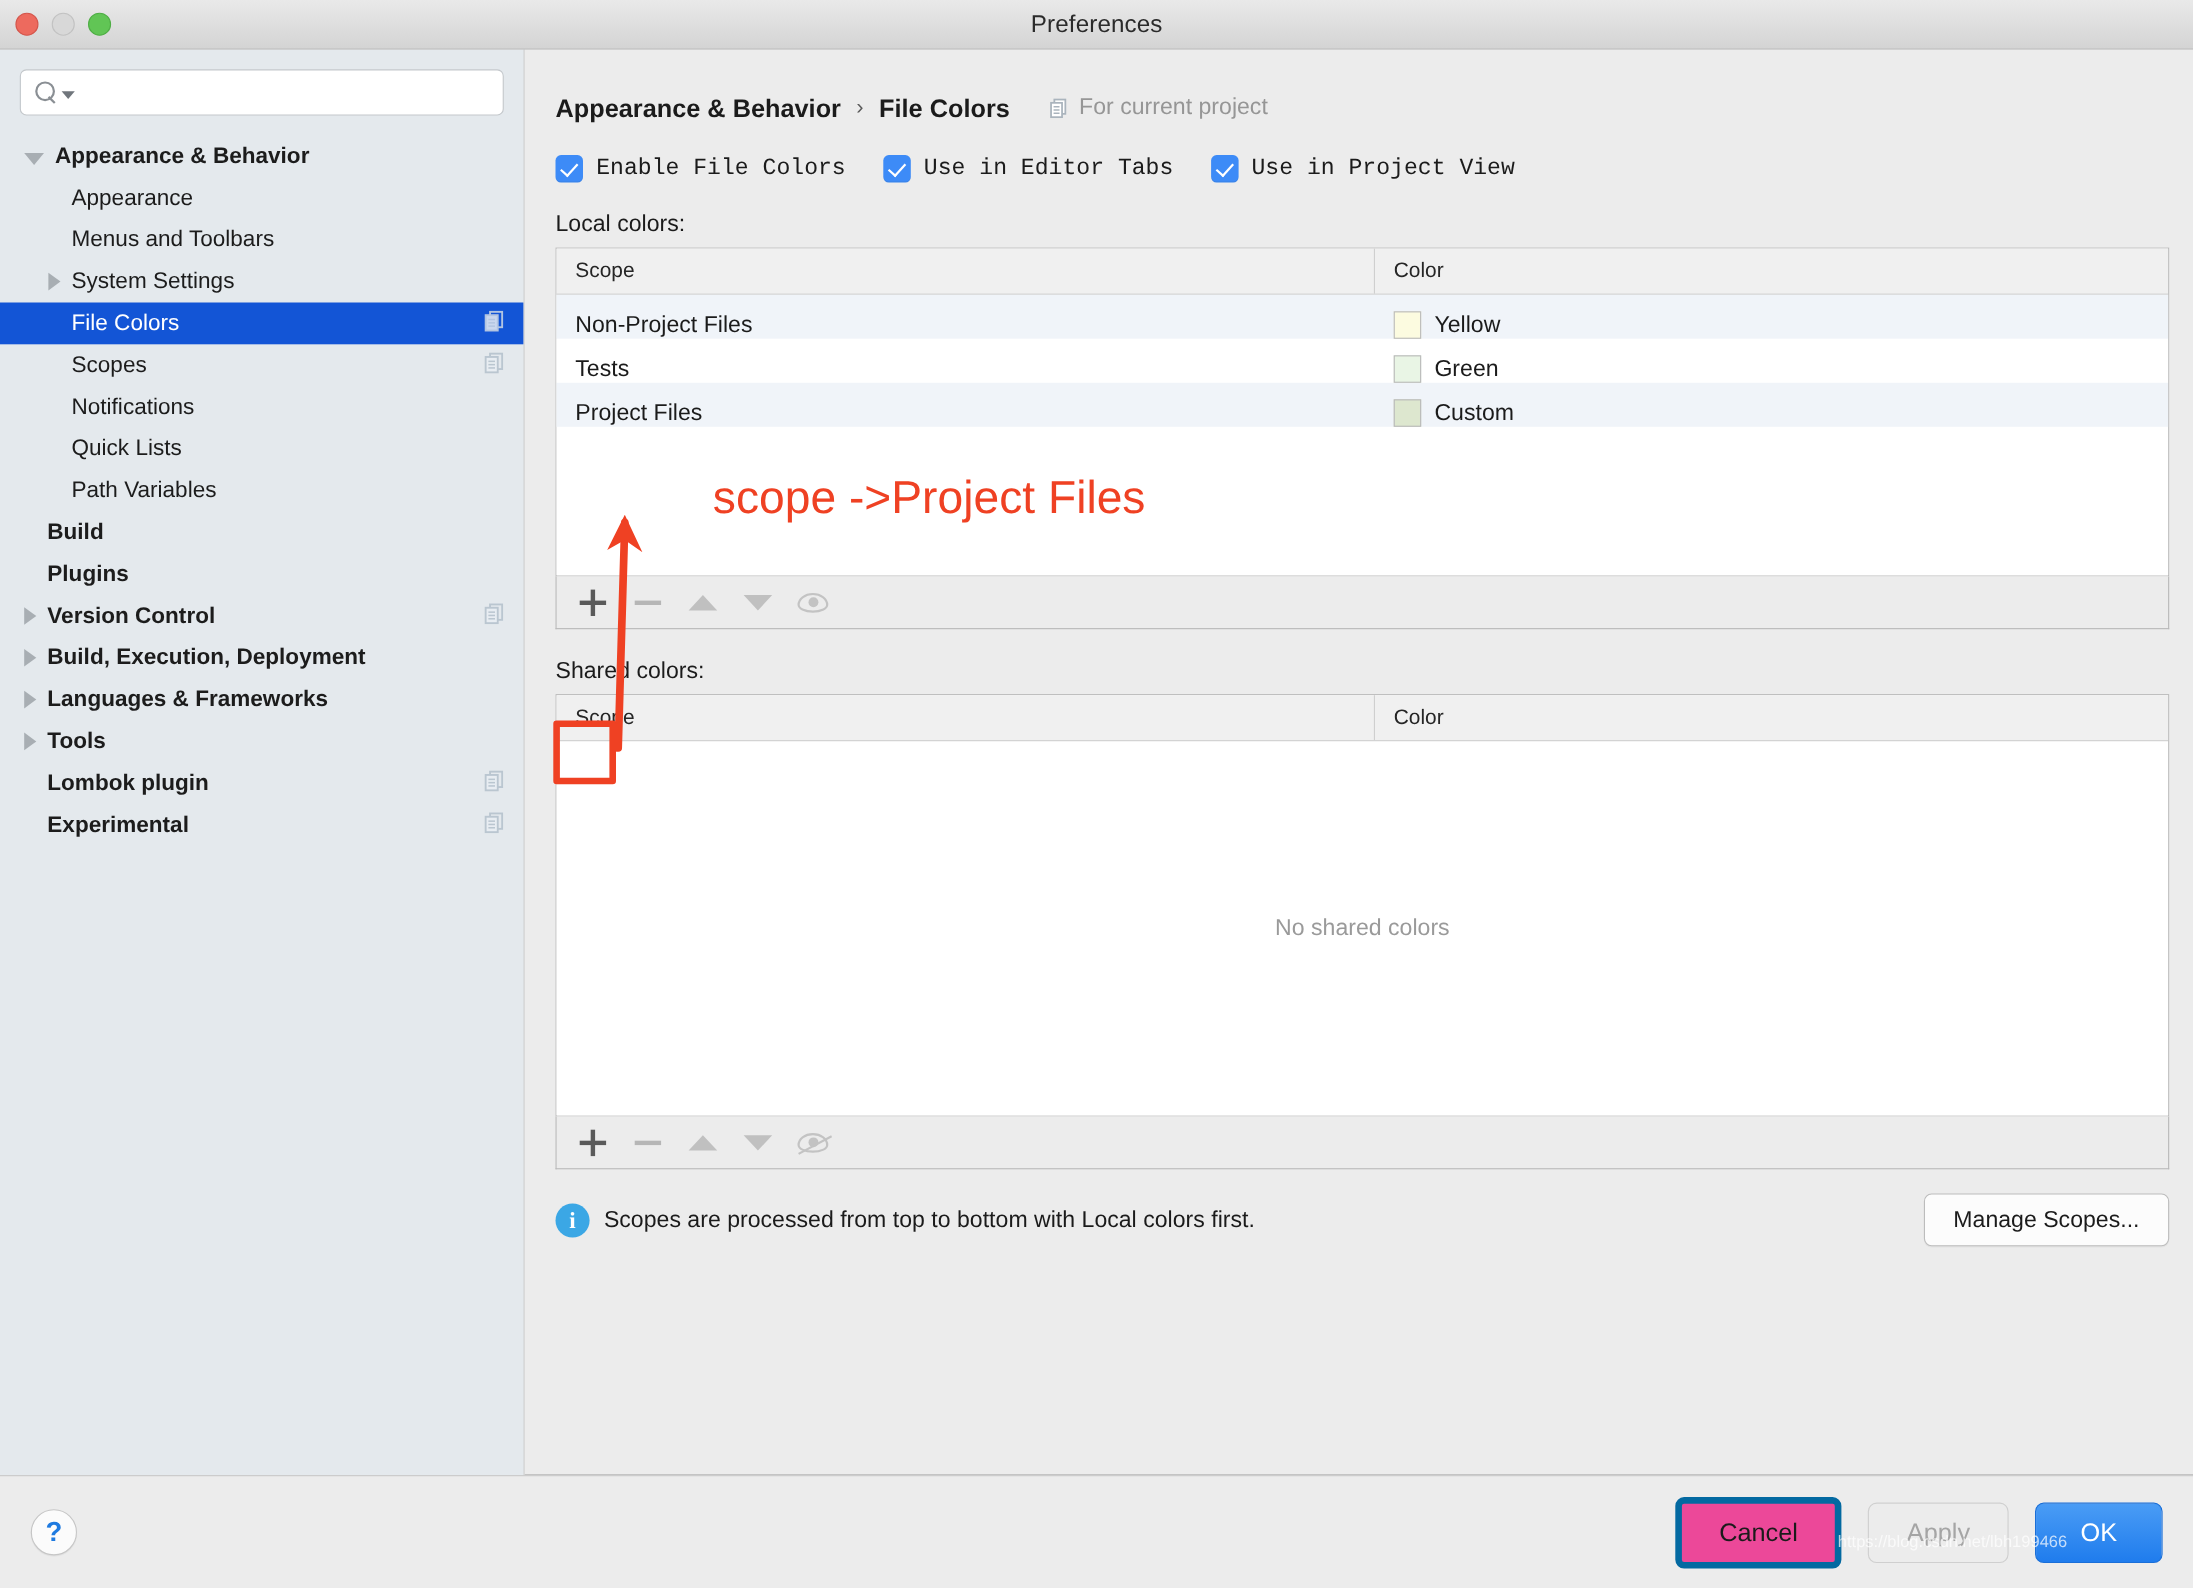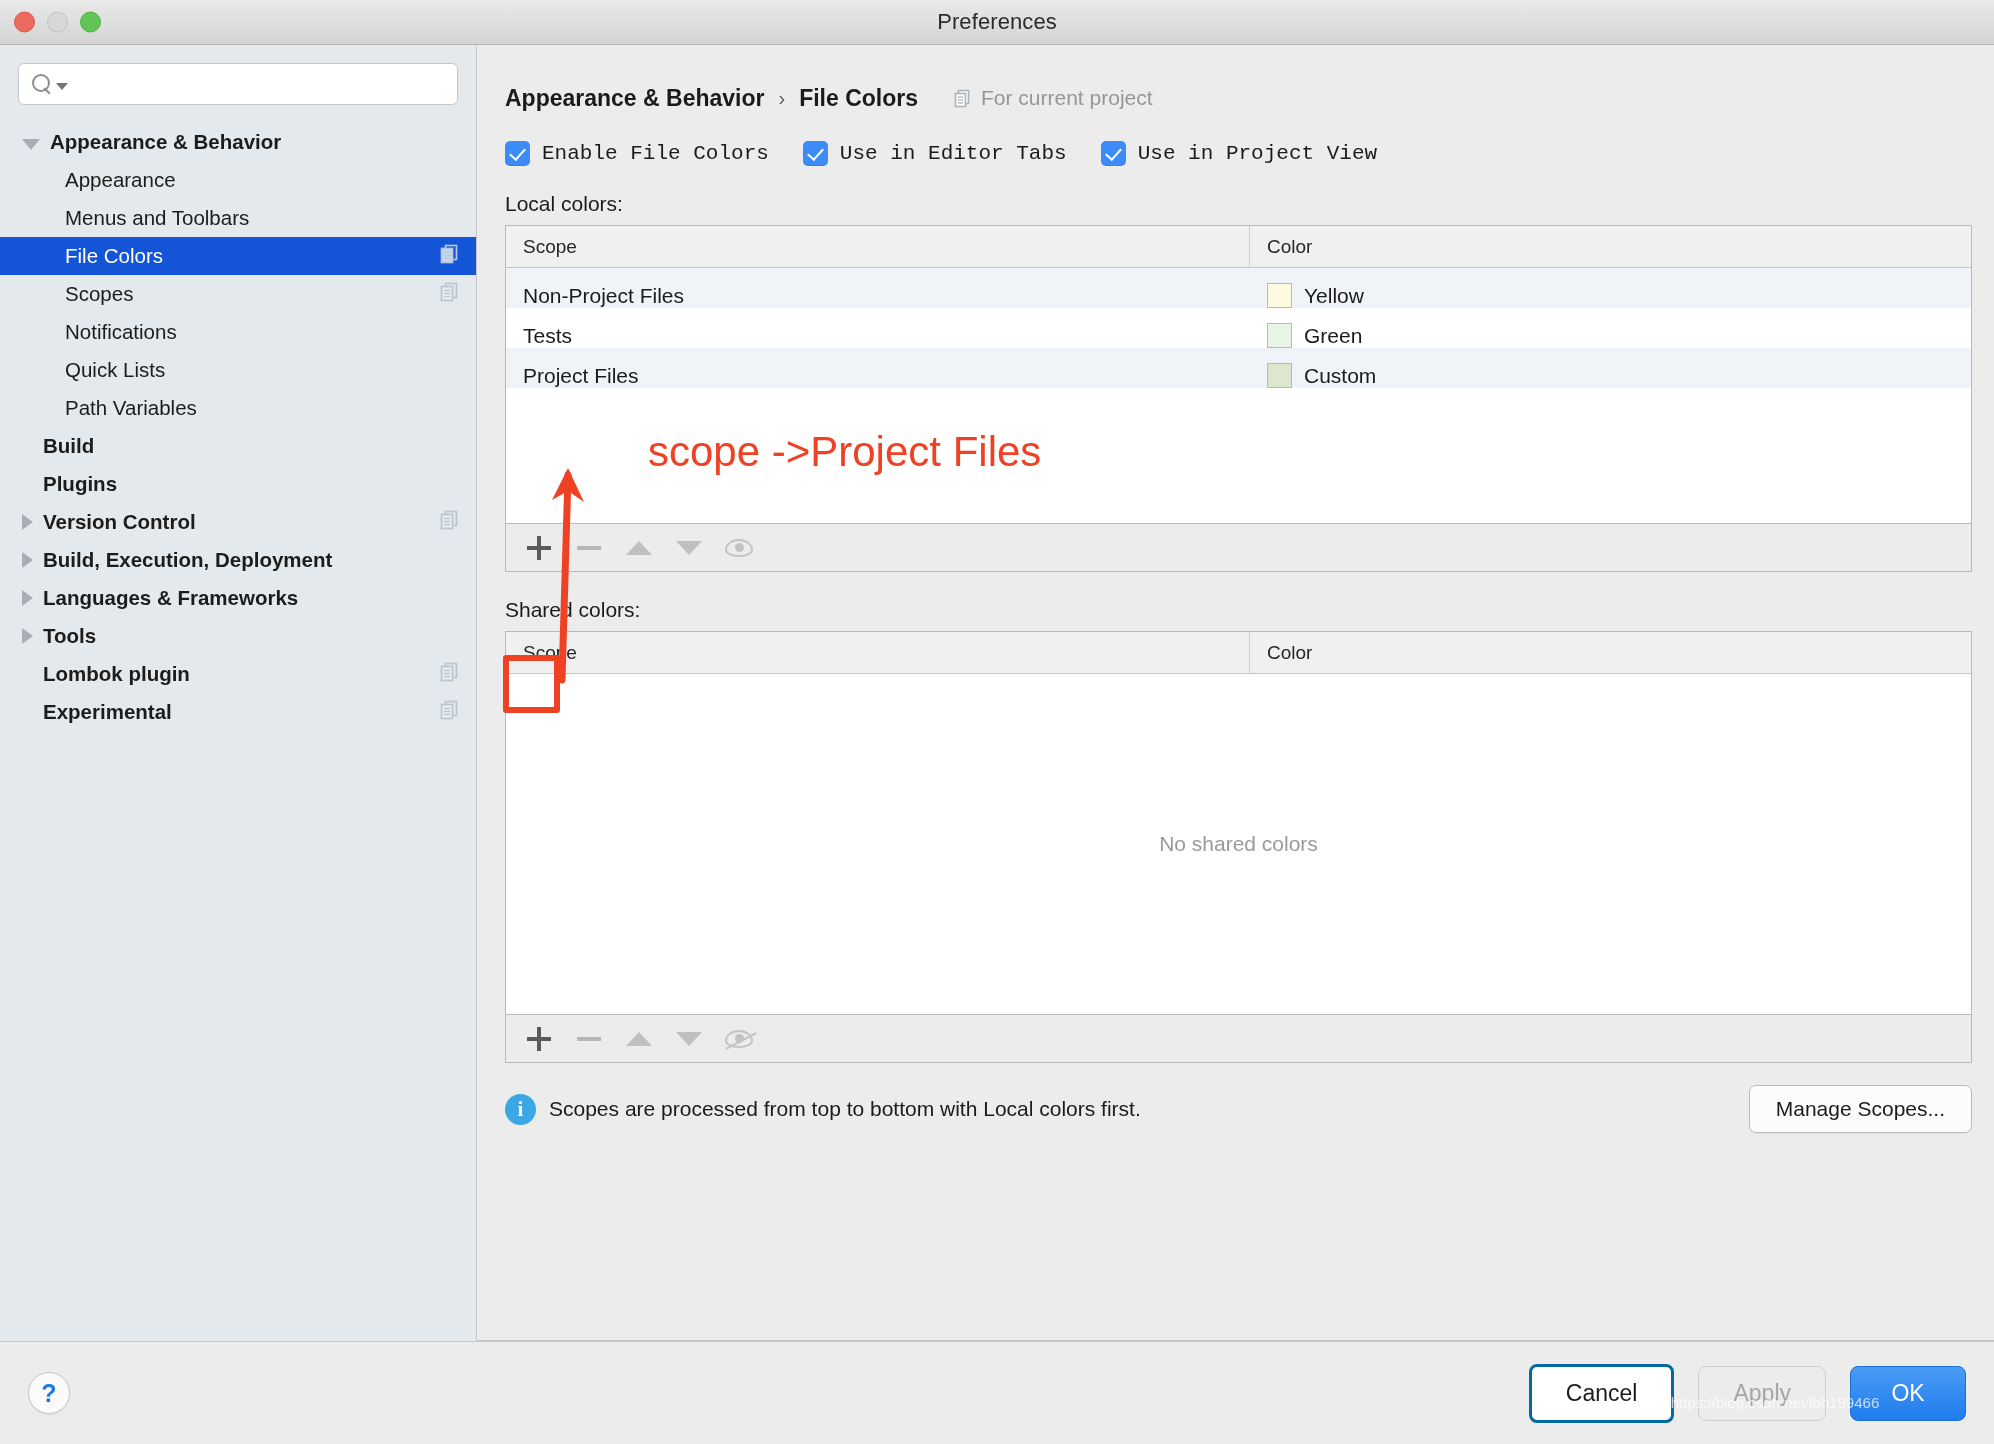--- a/index.html
+++ b/index.html
@@ -217,21 +217,21 @@
     background: #fbfbfb; border: 1px solid #c6c6c6;
     display: flex; align-items: center; justify-content: center;
     color: #1e7ae0; font-size: 25px; font-weight: bold; cursor: default;
     box-shadow: 0 1px 1px rgba(0,0,0,0.06);
   }
   .footer-right { margin-left: auto; display: flex; align-items: center; gap: 24px; }
   .btn {
     font-family: inherit; font-size: 23px; border-radius: 8px;
     padding: 13px 34px; cursor: default; min-width: 116px; text-align: center;
   }
-  .btn.cancel { background: #ffffff; border: 3px solid #0369a1; color: #1b1b1b; }
+  .btn.cancel { background: #ec4899; border: 6px solid #0369a1; color: #1b1b1b; }
   .btn.apply  { background: #ececec; border: 1px solid #cfcfcf; color: #a5a5a5; }
   .btn.ok     {
     background: linear-gradient(to bottom, #4a9cf5 0%, #1f7ced 100%);
     border: 1px solid #1a6fd8; color: #fff;
   }
 
   
   #ann-text {
     position: absolute; left: 648px; top: 428px;
     font-size: 42px; color: #ef4123; white-space: nowrap;
@@ -277,20 +277,24 @@
             <span class="arrow down"></span>
             <span class="lbl">Appearance &amp; Behavior</span>
           </div>
           <div class="tree-item ind1">
             <span class="arrow blank"></span>
             <span class="lbl">Appearance</span>
           </div>
           <div class="tree-item ind1">
             <span class="arrow blank"></span>
             <span class="lbl">Menus and Toolbars</span>
+          </div>
+          <div class="tree-item ind1">
+            <span class="arrow"></span>
+            <span class="lbl">System Settings</span>
           </div>
           <div class="tree-item ind1 selected">
             <span class="arrow blank"></span>
             <span class="lbl">File Colors</span>
             <span style="margin-left: auto;"><svg class="copy-ico" width="22" height="22" viewBox="0 0 22 22">
                 <rect x="7.5" y="2.5" width="11" height="14" fill="none" stroke="#cfd9e4" stroke-width="1.7"></rect>
                 <rect x="3.5" y="5.5" width="11" height="14" fill="#e9eef3" stroke="#cfd9e4" stroke-width="1.7"></rect>
                 <line x1="6" y1="9.5" x2="12" y2="9.5" stroke="#cfd9e4" stroke-width="1.4"></line>
                 <line x1="6" y1="12.5" x2="12" y2="12.5" stroke="#cfd9e4" stroke-width="1.4"></line>
                 <line x1="6" y1="15.5" x2="12" y2="15.5" stroke="#cfd9e4" stroke-width="1.4"></line>

